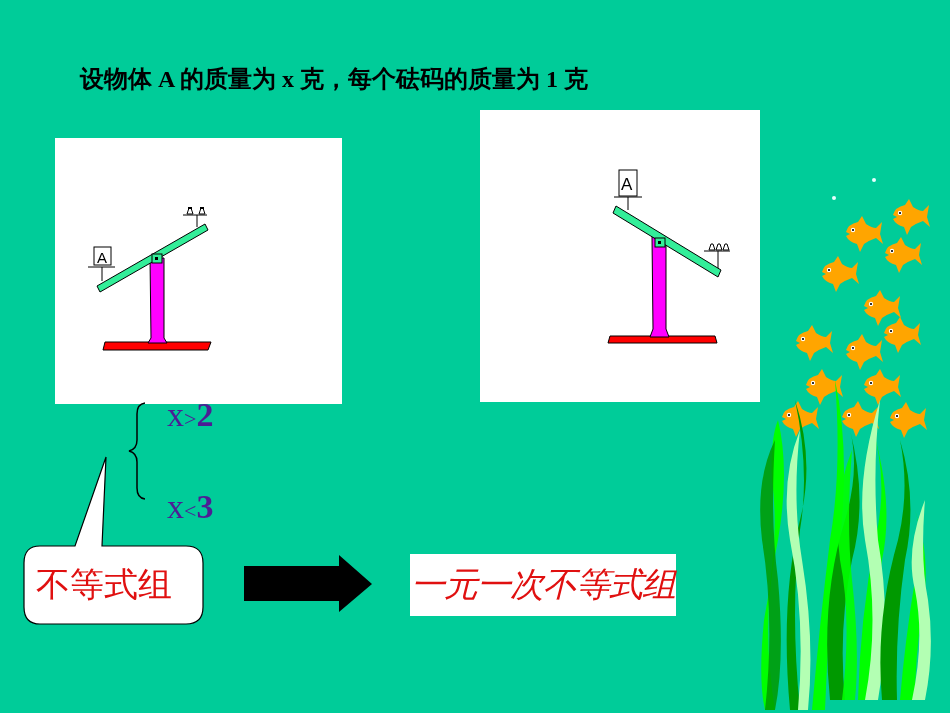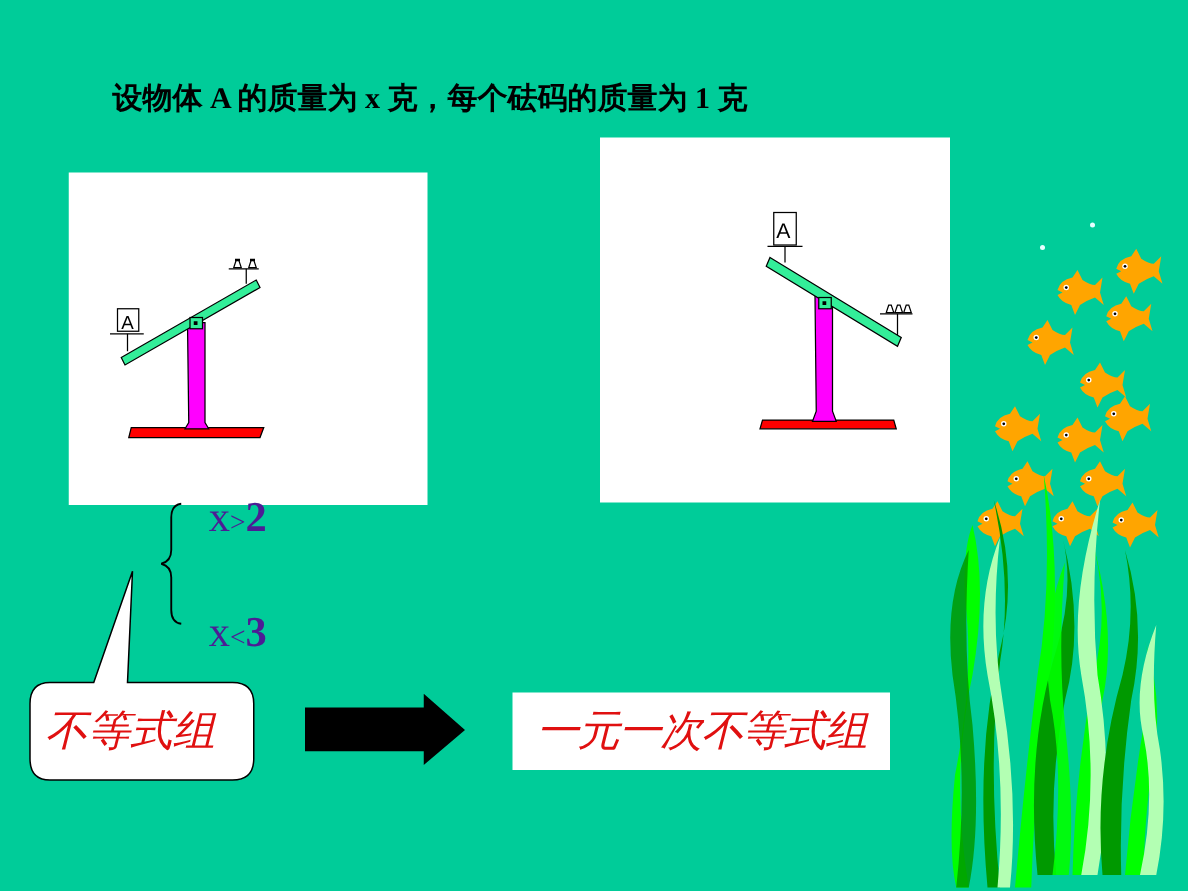--- a/index.html
+++ b/index.html
@@ -8,38 +8,37 @@
       background: #00CC99;
       position: relative;
       font-family: "Liberation Serif", "DejaVu Serif", serif;
     }
     .abs { position: absolute; }
     .title {
       left: 80px; top: 62px; width: 640px;
       font-size: 24px; font-weight: bold; color: #000;
       line-height: 34px;
       font-family: "Liberation Serif", "DejaVu Serif", serif;
-      margin-left: 10px;
     }
     .panel { background: #fff; }
     .panel1 { left: 55px; top: 138px; width: 287px; height: 266px; }
     .panel2 { left: 480px; top: 110px; width: 280px; height: 292px; }
     .ineq {
       color: #4c1d95; font-weight: bold; font-size: 34px;
       font-family: "Liberation Serif", "DejaVu Serif", serif;
     }
     .ineq .lt { font-size: 22px; font-weight: normal; }
     .ineq .x { font-weight: normal; }
     .callout-text {
       left: 36px; top: 562px;
-      font-size: 34px; color: #E01010; font-style: italic;
+      font-size: 34px; color: #E01010; 
       font-family: "DejaVu Serif", serif;
     }
     .result-box {
-      left: 410px; top: 554px; width: 302px; height: 62px;
+      left: 410px; top: 554px; width: 266px; height: 62px;
       background: #fff;
       display: flex; align-items: center; justify-content: center;
     }
     .result-box span {
       font-size: 34px; color: #E01010; font-style: italic;
       font-family: "DejaVu Serif", serif; letter-spacing: -1px;
     }
   </style>
 </head>
 <body>

